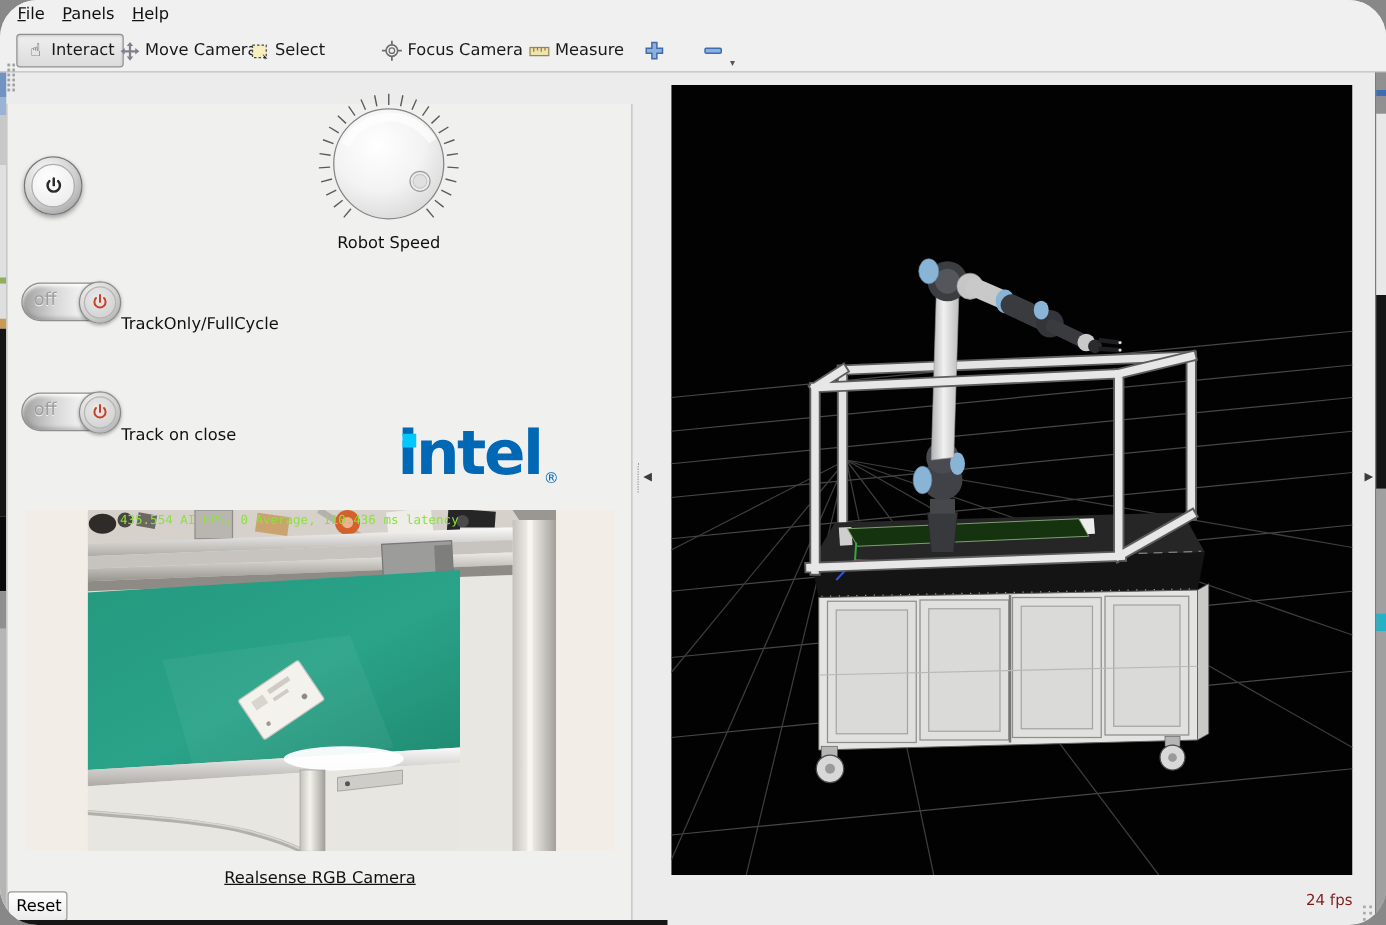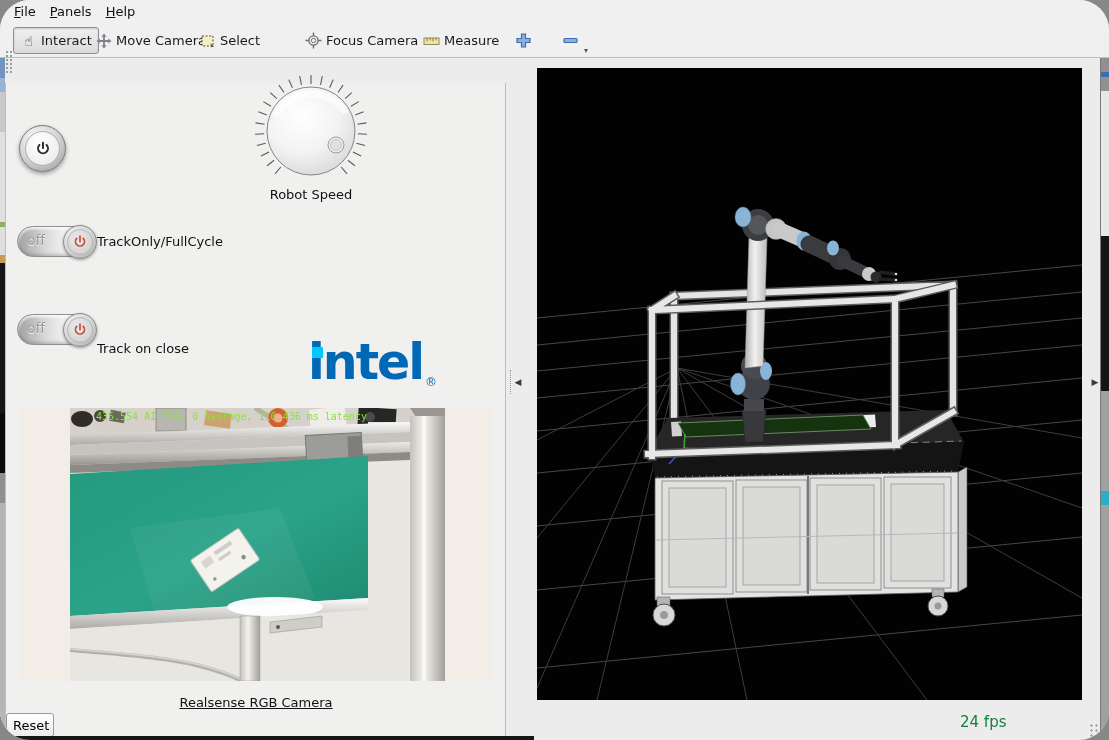--- a/index.html
+++ b/index.html
@@ -56,41 +56,41 @@
   .toggle .off-label{position:absolute;left:9px;top:5px;font-size:14px;color:#9d9d9d;text-shadow:0 1px 0 #f5f5f5;}
   .toggle .knob{position:absolute;right:-3px;top:-2px;width:34px;height:34px;border-radius:50%;
           border:1px solid #8a8a8a;box-sizing:border-box;box-shadow:0 1px 3px rgba(0,0,0,.35);
           background:radial-gradient(circle at 35% 30%,#f4f4f4,#d2d2d2 55%,#a0a0a0);
           display:flex;align-items:center;justify-content:center;}
   .toggle .knob .ring{width:24px;height:24px;border-radius:50%;border:1px solid #b5b5b5;
           background:radial-gradient(circle at 40% 35%,#e9e9e9,#cdcdcd);
           display:flex;align-items:center;justify-content:center;}
   .toggle-caption{position:absolute;font-size:13px;}
   
-  .intel-logo{left:308px;top:338px;width:140px;height:58px;text-align:right;}
+  .intel-logo{left:318px;top:338px;width:140px;height:58px;text-align:right;}
   .intel-word{position:absolute;left:0;top:0;font-size:49px;font-weight:bold;letter-spacing:-2px;
               color:#0068b5;line-height:1;}
   .intel-dot{position:absolute;left:4px;top:9px;width:11px;height:11px;background:#00c7fd;}
   .intel-reg{position:absolute;left:117px;top:37px;font-size:12px;color:#0068b5;}
   
   .camera-backdrop{left:20px;top:408px;width:472px;height:273px;background:#f2ede6;}
   .camera-frame{left:70px;top:408px;width:375px;height:273px;overflow:hidden;}
   .cam-overlay{position:absolute;left:26px;top:3px;font-family:"DejaVu Sans Mono","Liberation Mono",monospace;
                font-size:10px;color:#8be23c;white-space:nowrap;}
   .camera-caption{left:20px;top:695px;width:472px;text-align:center;font-size:13px;text-decoration:underline;}
   .reset-btn{left:6px;top:713px;width:48px;height:24px;border:1px solid #9a9a9a;border-radius:3px;
              background:linear-gradient(#ffffff,#ebebeb);font-size:13px;font-family:inherit;}
   
   .splitter-arrow{width:14px;height:24px;display:flex;align-items:center;justify-content:center;
                   color:#3c3c3c;font-size:9px;}
   .lsplit{left:510px;top:370px;border-left:1px dotted #9a9a9a;}
   .rsplit{left:1088px;top:370px;}
   
   .scene{left:537px;top:68px;}
-  .fps{left:960px;top:713px;width:122px;text-align:left;font-size:15px;color:#15803d;}
+  .fps{left:960px;top:713px;width:122px;text-align:right;font-size:12px;color:#7f1d1d;}
   .grip{left:1089px;top:723px;width:16px;height:14px;
         background-image:radial-gradient(circle,#a9a9a9 1px,transparent 1.3px);background-size:5px 5px;}
 </style>
 </head>
 <body>
 
 <div class="window">
 
   <div class="menubar abs">
     <span class="menu-item"><u>F</u>ile</span>
@@ -241,21 +241,21 @@
     <span class="off-label">off</span>
     <span class="knob">
       <span class="ring">
         <svg width="16" height="16" viewBox="0 0 20 20">
           <path d="M10 2.5 v7" stroke="#c6402a" stroke-width="2" stroke-linecap="round"></path>
           <path d="M6 5.5 a5.6 5.6 0 1 0 8 0" fill="none" stroke="#c6402a" stroke-width="2" stroke-linecap="round"></path>
         </svg>
       </span>
     </span>
   </div>
-  <span class="toggle-caption" style="left:97px;top:234px;text-align:center;">TrackOnly/FullCycle</span>
+  <span class="toggle-caption" style="left:97px;top:252px;text-align:center;">TrackOnly/FullCycle</span>
 
   <div class="toggle" style="left:17px;top:314px;">
     <span class="off-label">off</span>
     <span class="knob">
       <span class="ring">
         <svg width="16" height="16" viewBox="0 0 20 20">
           <path d="M10 2.5 v7" stroke="#c6402a" stroke-width="2" stroke-linecap="round"></path>
           <path d="M6 5.5 a5.6 5.6 0 1 0 8 0" fill="none" stroke="#c6402a" stroke-width="2" stroke-linecap="round"></path>
         </svg>
       </span>

